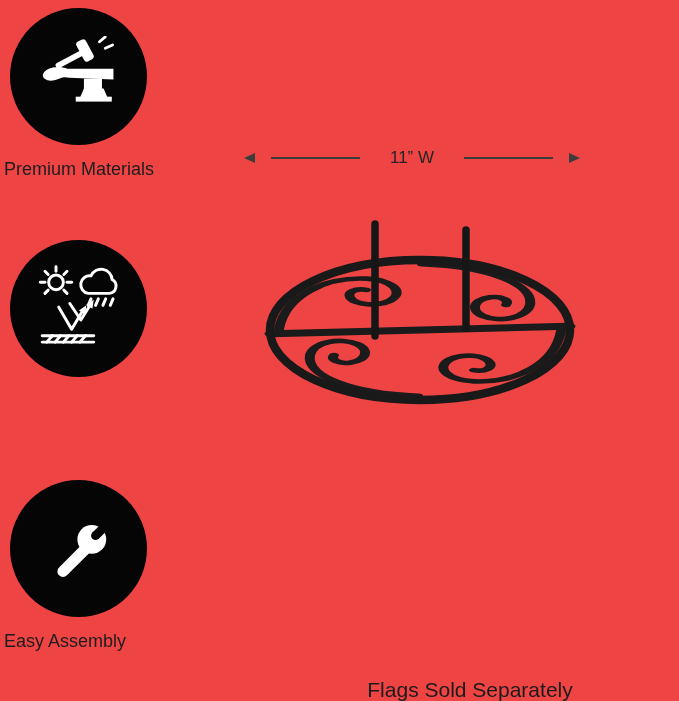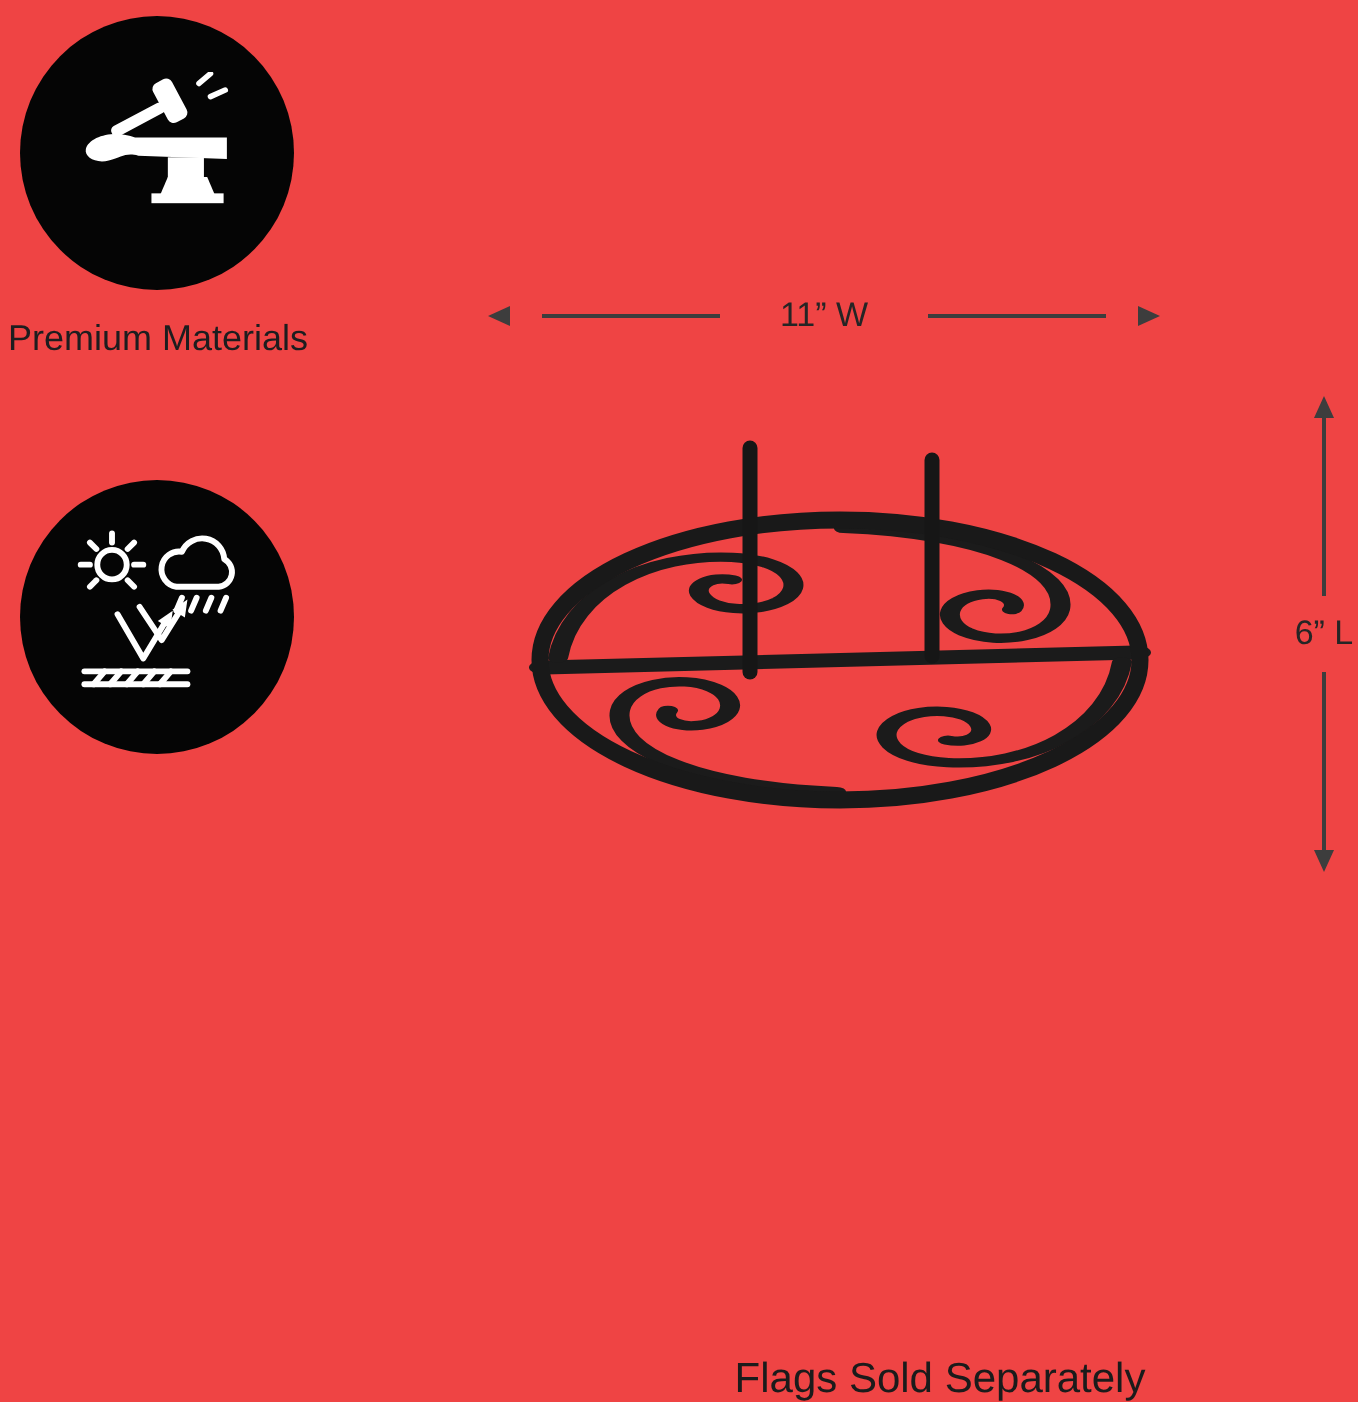--- a/index.html
+++ b/index.html
@@ -114,20 +114,31 @@
           <path d="M51 86 L57 79"></path>
         </g>
         <g fill="#ffffff">
           <polygon points="58,46 56.7,55.8 49.9,51.6"></polygon>
           <polygon points="66,40 64.6,49.7 57.8,45.5"></polygon>
         </g>
       </svg>
     </div>
   </div>
 
+  <div class="feature f3">
+    <div class="icon-circle">
+      <svg width="80" height="80" viewBox="0 0 100 100">
+        <path d="M30 78 L58 50" stroke="#ffffff" stroke-width="14" stroke-linecap="round" fill="none"></path>
+        <circle cx="66" cy="38" r="18" fill="#ffffff"></circle>
+        <rect x="74.5" y="10.5" width="11" height="27" fill="#050505" transform="rotate(45 80 24)"></rect>
+        <circle cx="70.6" cy="33.4" r="5.5" fill="#050505"></circle>
+      </svg>
+    </div>
+    <div class="feature-label">Easy Assembly</div>
+  </div>
 
   <svg class="product" viewBox="0 0 330 215">
 
     <g transform="translate(165,122) scale(1,0.4667)" stroke="#1b1b1b" fill="none" stroke-linecap="round">
       <path d="M -148 8 L 148 -8" stroke-width="15"></path>
       <g stroke-width="10">
         <path d="M 2 -141 C 72 -135 114 -96 110 -54 C 107 -26 80 -15 63 -30 C 50 -42 53 -65 70 -70 C 81 -73 90 -64 86 -54"></path>
         <path transform="rotate(90)" d="M 2 -141 C 72 -135 114 -96 110 -54 C 107 -26 80 -15 63 -30 C 50 -42 53 -65 70 -70 C 81 -73 90 -64 86 -54"></path>
         <path transform="rotate(180)" d="M 2 -141 C 72 -135 114 -96 110 -54 C 107 -26 80 -15 63 -30 C 50 -42 53 -65 70 -70 C 81 -73 90 -64 86 -54"></path>
         <path transform="rotate(270)" d="M 2 -141 C 72 -135 114 -96 110 -54 C 107 -26 80 -15 63 -30 C 50 -42 53 -65 70 -70 C 81 -73 90 -64 86 -54"></path>
@@ -141,23 +152,16 @@
   </svg>
 
   <div class="dim-w">
     <div class="ah ah-left"></div>
     <div class="hline"></div>
     <div class="dim-text">11” W</div>
     <div class="hline"></div>
     <div class="ah ah-right"></div>
   </div>
 
-  <div class="dim-l">
-    <div class="ah ah-up"></div>
-    <div class="vline"></div>
-    <div class="dim-text">6” L</div>
-    <div class="vline"></div>
-    <div class="ah ah-down"></div>
-  </div>
 
   <div class="footnote">Flags Sold Separately</div>
 
 </div>
 
 </body></html>

